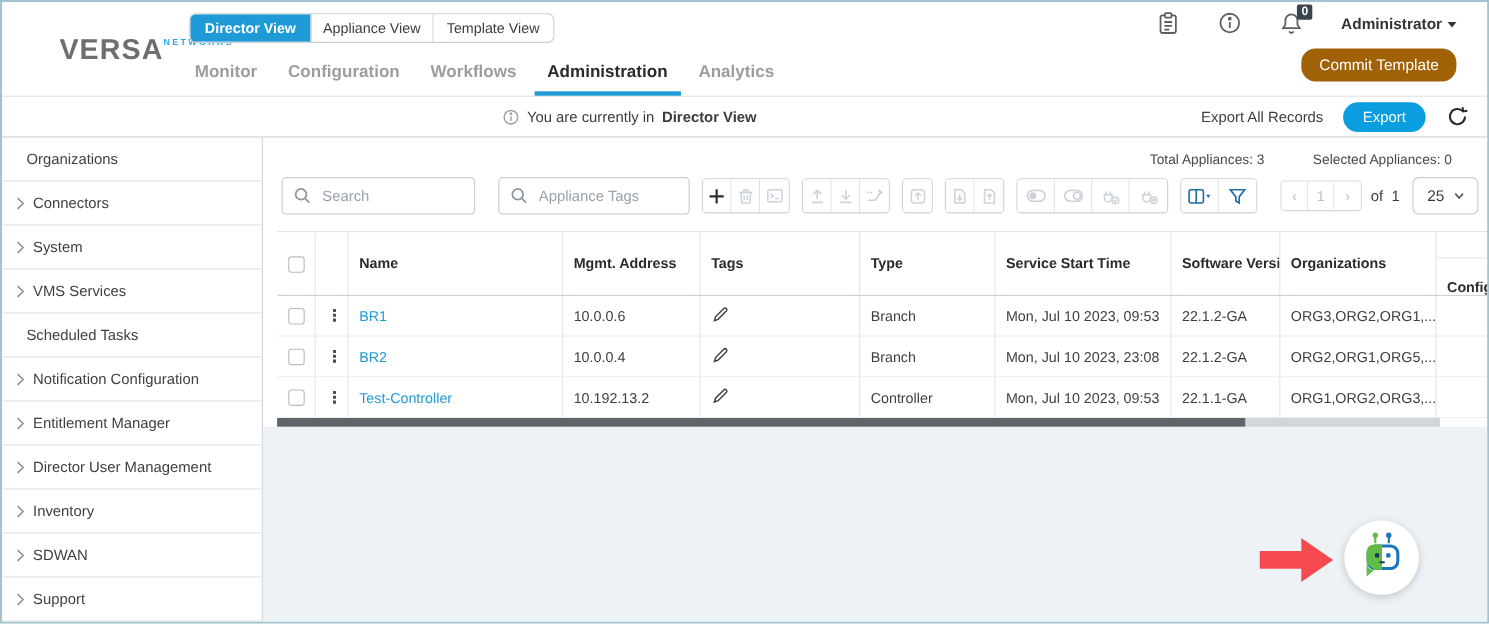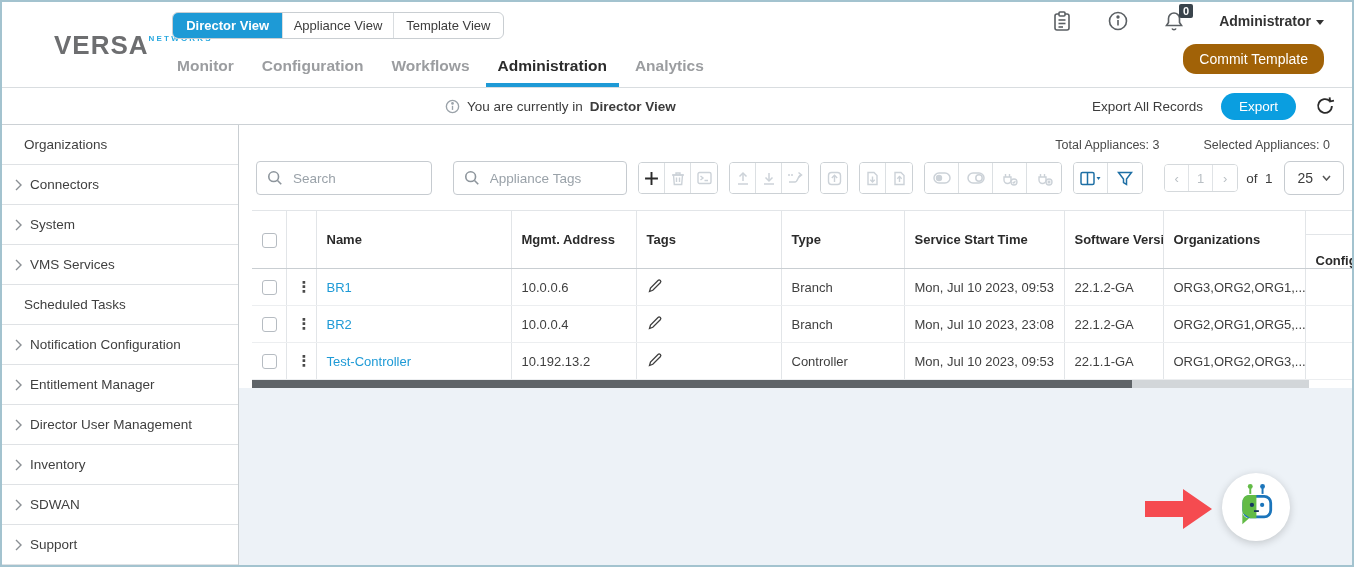--- a/index.html
+++ b/index.html
@@ -28,35 +28,35 @@
   .nav-item.active::after{content:"";position:absolute;left:-10px;right:-10px;bottom:0;height:4px;background:#1e9ad6;}
   .top-right{display:flex;flex-direction:column;align-items:flex-end;padding:8px 28px 0 0;flex:none;}
   .tr-icons{display:flex;align-items:center;gap:34px;}
   .tr-icon{width:22px;height:22px;color:#5a5f63;position:relative;cursor:pointer;}
   .badge{position:absolute;top:-6px;right:-8px;background:#3a444c;color:#fff;font-size:11px;font-weight:bold;padding:1px 4px;border-radius:2px;line-height:12px;}
   .user-menu{display:flex;align-items:center;gap:5px;font-size:14px;font-weight:bold;color:#333;cursor:pointer;}
   .caret-down{width:0;height:0;border-left:4px solid transparent;border-right:4px solid transparent;border-top:5px solid #333;margin-top:2px;}
   .commit-btn{margin-top:12px;background:#a16207;color:#fff;font-size:14px;border:none;border-radius:13px;padding:7px 16px;cursor:pointer;font-family:inherit;}
   
   .banner{height:37px;flex:none;display:flex;align-items:center;border-bottom:1px solid #ccd1d5;background:#fff;position:relative;}
-  .banner-msg{position:absolute;left:443px;display:flex;align-items:center;gap:7px;font-size:13.5px;color:#3c3c3c;}
+  .banner-msg{position:absolute;left:455px;display:flex;align-items:center;gap:7px;font-size:13.5px;color:#3c3c3c;}
   .banner-msg b{font-weight:bold;}
   .banner-right{margin-left:auto;display:flex;align-items:center;gap:18px;padding-right:12px;}
   .export-all{font-size:13.5px;color:#3c3c3c;cursor:pointer;}
   .export-btn{background:#0a9ee0;color:#fff;border:none;border-radius:14px;font-size:13.5px;padding:6px 18px;cursor:pointer;font-family:inherit;}
   .refresh-icon{width:22px;height:22px;color:#2b2b2b;cursor:pointer;margin-right:4px;}
   
   .body{flex:1;display:flex;min-height:0;}
   .sidebar{width:237px;flex:none;border-right:1px solid #c9ced2;display:flex;flex-direction:column;background:#fff;}
   .side-item{flex:1;display:flex;align-items:center;gap:8px;padding-left:22px;font-size:13.5px;color:#3f3f3f;border-bottom:1px solid #dfe2e5;cursor:pointer;}
   .side-item .chev{width:8px;height:12px;flex:none;color:#8a8f94;margin-left:-10px;}
   .side-item.no-chev{padding-left:22px;}
   .side-item.active{color:#1e9ad6;}
   .main{flex:1;display:flex;flex-direction:column;min-width:0;background:#fff;}
-  .stats-row{display:flex;justify-content:flex-end;gap:44px;padding:13px 22px 0 0;font-size:12.5px;color:#4a4a4a;}
+  .stats-row{display:flex;justify-content:flex-end;gap:44px;padding:13px 32px 0 0;font-size:12.5px;color:#4a4a4a;}
   
   .toolbar{display:flex;align-items:center;padding:9px 8px 0 17px;gap:11px;}
   .search-box{display:flex;align-items:center;gap:8px;border:1px solid #c6cbd0;border-radius:4px;height:34px;padding:0 10px;background:#fff;}
   .search-box.sb1{width:222px;}
   .search-box.sb2{width:220px;margin-left:10px;}
   .search-box svg{flex:none;color:#8d959c;}
   .search-box input{border:none;outline:none;font-size:13.5px;color:#333;width:100%;font-family:inherit;background:transparent;}
   .search-box input::placeholder{color:#9aa2a9;}
   .btn-group{display:flex;border:1px solid #ccd1d5;border-radius:4px;overflow:hidden;height:32px;background:#fff;flex:none;}
   .btn-group:first-of-type{margin-left:18px;}

